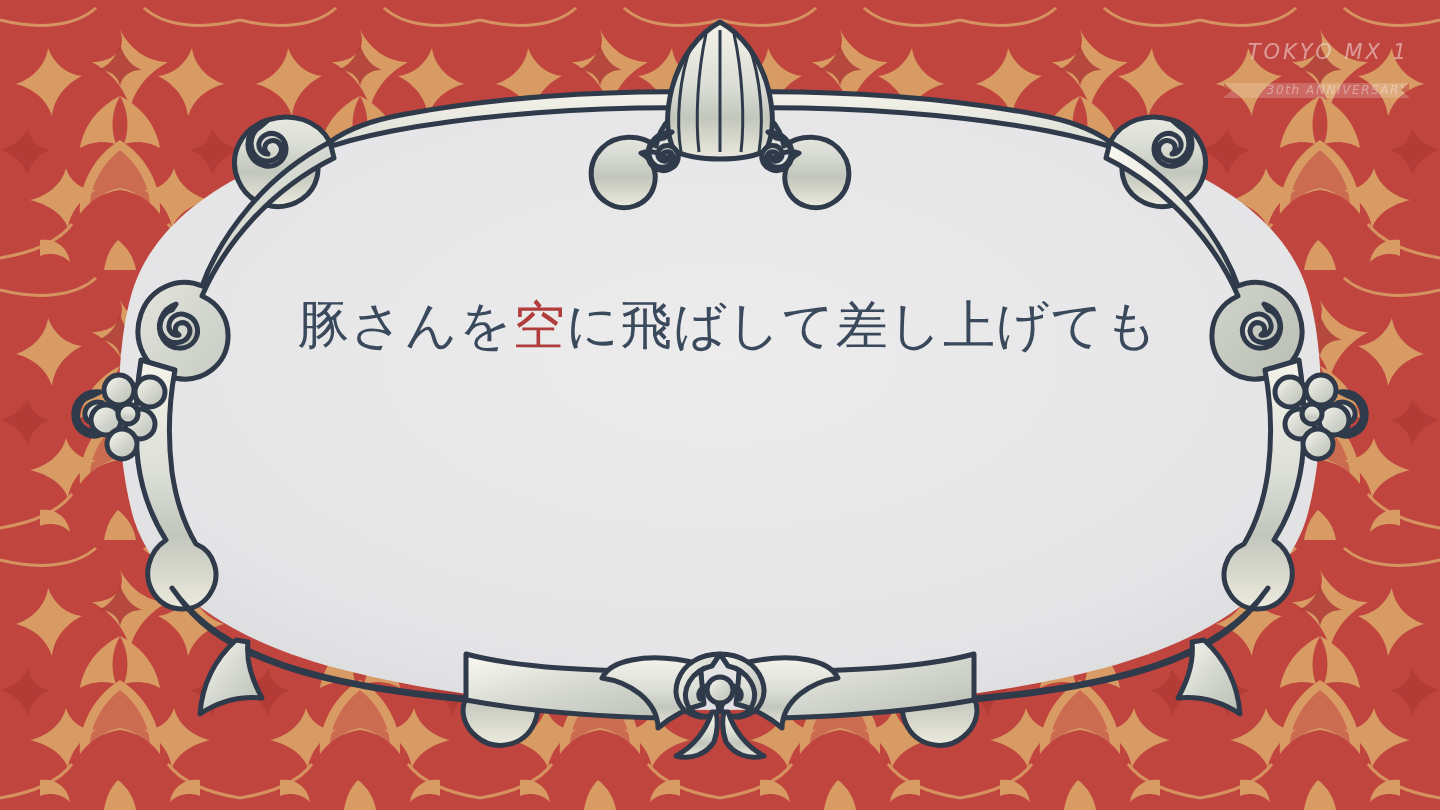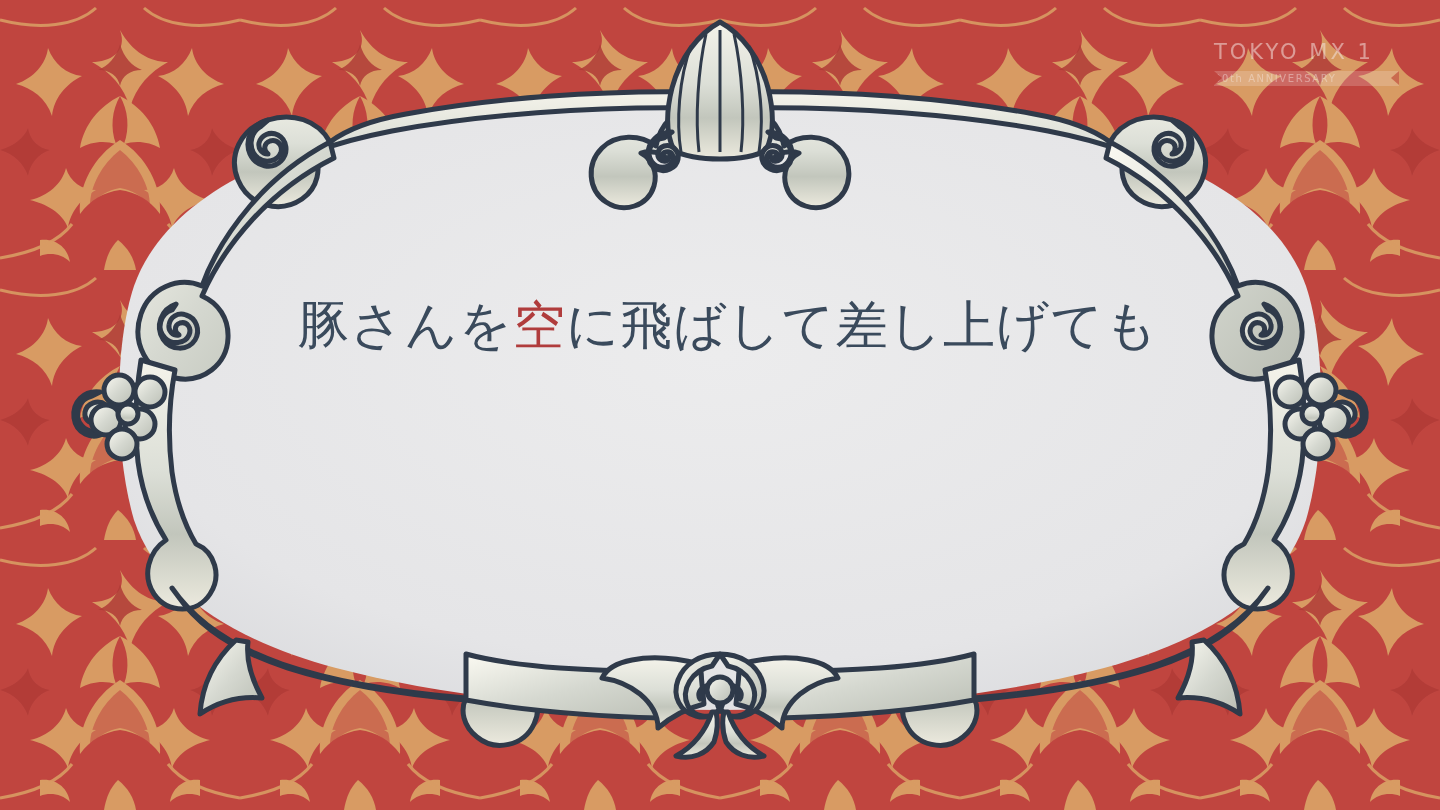--- a/index.html
+++ b/index.html
@@ -50,42 +50,43 @@
     color: #3a4a5c;
     white-space: nowrap;
   }
   .cap-line.line1 { margin-bottom: 48px; }
   .cap-em { color: #b03c3c; }
 
   
   #watermark {
     position: absolute;
     top: 42px;
-    right: 41px;
+    right: 31px;
     width: 185px;
-    text-align: left;
+    text-align: right;
     pointer-events: none;
     opacity: 0.55;
+    font-style: italic;
   }
   #wm-main {
     font-family: "DejaVu Sans", sans-serif;
     font-size: 21px;
     letter-spacing: 3px;
     font-weight: 400;
     color: #f3e2dd;
     line-height: 1;
     white-space: nowrap;
   }
   #wm-ribbon {
     position: relative;
-    margin-top: 8px;
+    margin-top: 20px;
     background: rgba(248,235,230,0.40);
     color: #f7ece9;
     font-family: "DejaVu Sans", sans-serif;
-    font-size: 10px;
+    font-size: 12px;
     letter-spacing: 1.6px;
     line-height: 15px;
     height: 15px;
     white-space: nowrap;
   }
   #wm-ribbon::before,
   #wm-ribbon::after {
     content: "";
     position: absolute;
     top: 0;

